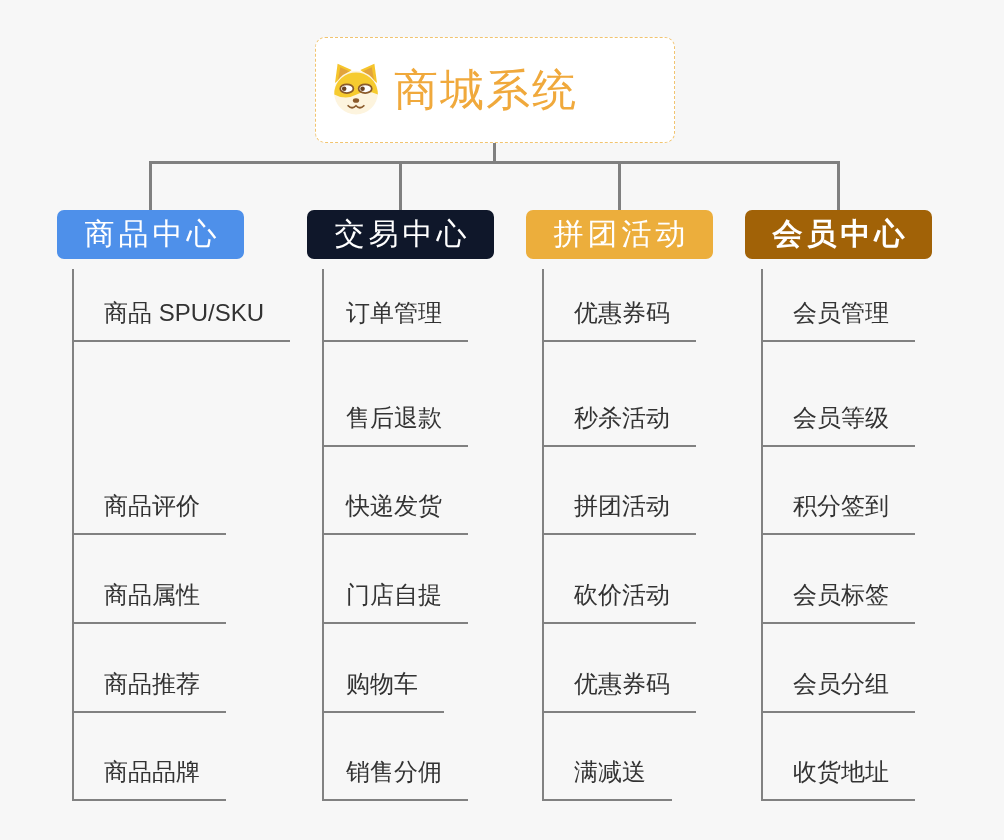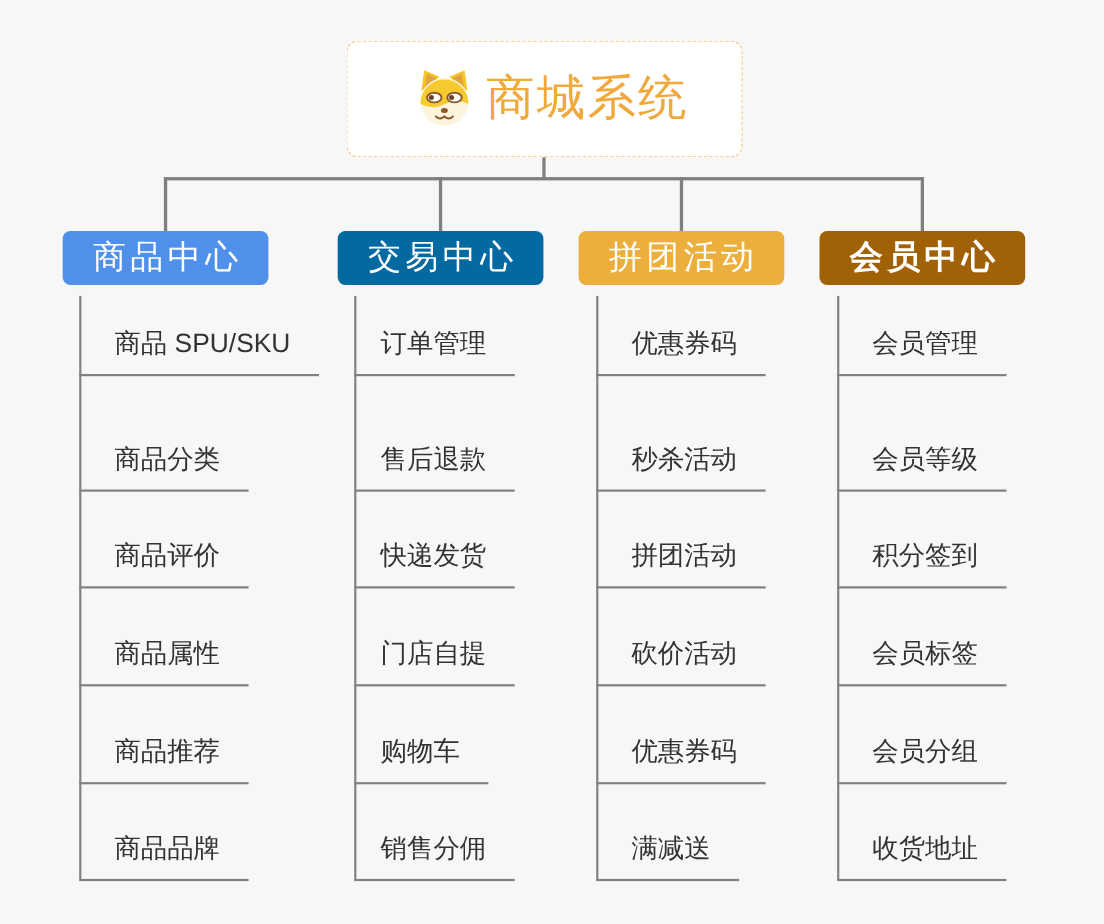--- a/index.html
+++ b/index.html
@@ -31,21 +31,21 @@
   .spine.s2{left:322px;}
   .spine.s3{left:542px;}
   .spine.s4{left:761px;}
   
   .root-node{
     position:absolute;
     left:315px;top:37px;width:360px;height:106px;
     background:#ffffff;
     border:1px dashed #f2c46f;
     border-radius:10px;
-    display:flex;align-items:center;justify-content:center;
+    display:flex;align-items:center;
     box-sizing:border-box;
     padding-left:12px;
   }
   .root-title{
     font-size:44px;
     font-weight:500;
     letter-spacing:2px;
     color:#f0a93c;
     line-height:1;
     white-space:nowrap;
@@ -123,26 +123,25 @@
         <circle cx="18.5" cy="30.5" r="2.6" fill="#6b4423"></circle>
         <circle cx="39.5" cy="30.5" r="2.6" fill="#6b4423"></circle>
         <ellipse cx="32" cy="44" rx="3.6" ry="2.6" fill="#8a5a2b"></ellipse>
         <path d="M23,50 Q27.5,54.5 32,50 Q36.5,54.5 41,50" fill="none" stroke="#8a5a2b" stroke-width="2" stroke-linecap="round"></path>
       </svg>
     </span>
     <span class="root-title" style="color: rgb(240, 169, 60);">商城系统</span>
   </div>
 
   <div class="branch-box b1" style="background: rgb(78, 144, 234);">商品中心</div>
-  <div class="branch-box b2" style="background: #0369a1;">交易中心</div>
+  <div class="branch-box b2" style="background: #0f172a;">交易中心</div>
   <div class="branch-box b3" style="background: rgb(236, 174, 60);">拼团活动</div>
   <div class="branch-box b4" style="background: #a16207; font-weight: bold;">会员中心</div>
 
   <div class="item c1 r1">商品 SPU/SKU</div>
-  <div class="item c1 r2">商品分类</div>
   <div class="item c1 r3">商品评价</div>
   <div class="item c1 r4">商品属性</div>
   <div class="item c1 r5">商品推荐</div>
   <div class="item c1 r6">商品品牌</div>
 
   <div class="item c2 r1">订单管理</div>
   <div class="item c2 r2">售后退款</div>
   <div class="item c2 r3">快递发货</div>
   <div class="item c2 r4">门店自提</div>
   <div class="item c2 r5">购物车</div>

